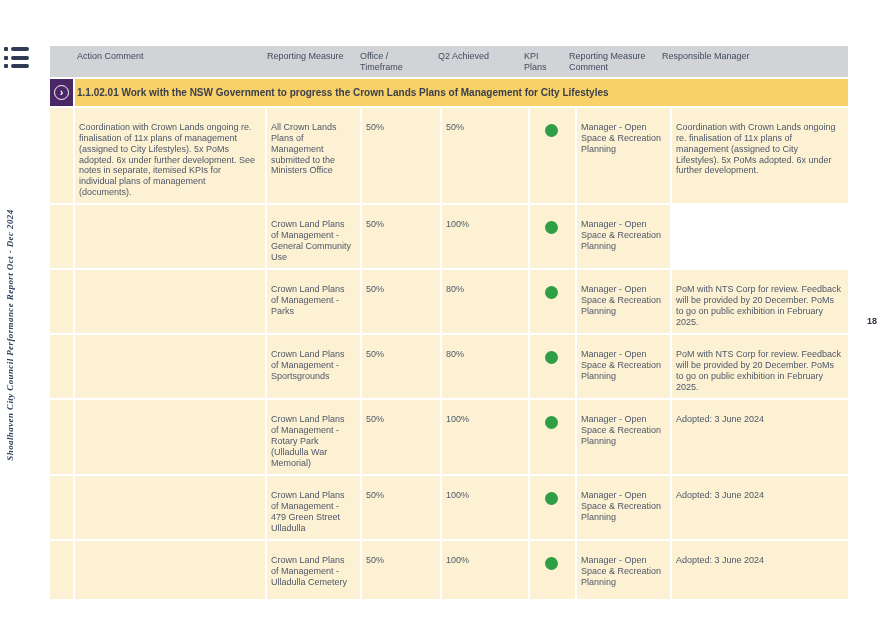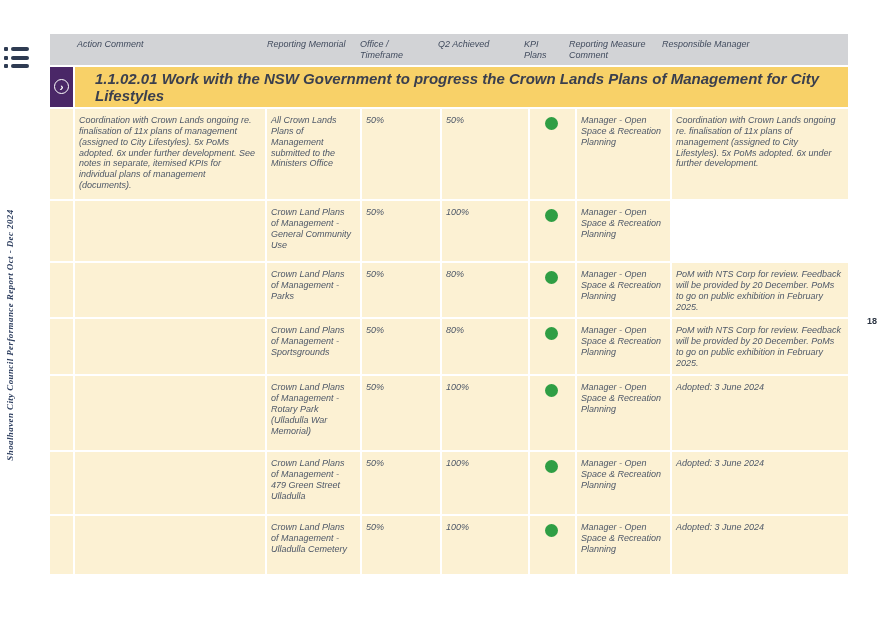--- a/index.html
+++ b/index.html
@@ -16,37 +16,37 @@
   .sidebar-wrap { position:absolute; left:0px; top:160px; width:20px; height:350px;
     display:flex; align-items:center; justify-content:center; }
   .sidebar-text { white-space:nowrap; transform:rotate(-90deg);
     font-family:"Liberation Serif", serif; font-style:italic; font-weight:bold;
     font-size:9px; color:#2d3e5f; letter-spacing:0.4px; }
 
   .page-num { position:absolute; right:12px; top:316px; font-size:9px;
     font-weight:bold; color:#2b3442; }
 
   
-  .report { position:absolute; left:50px; top:34px; width:798px;font-style:italic; }
+  .report { position:absolute; left:50px; top:46px; width:798px; }
   .grid { display:grid; grid-template-columns:23px 190px 93px 78px 86px 45px 93px 1fr; }
 
   .thead { background:#d2d3d6; min-height:30px; }
   .thead .cell { padding:5px 6px 4px 4px; font-size:9px; line-height:1.2;
     color:#414b5e; background:transparent; }
 
   .banner { margin-top:2px; grid-column-gap:2px; min-height:27px; }
   .banner-tab { background:#4a2767; display:flex; align-items:center; justify-content:center; }
   .banner-chevron { width:15px; height:15px; border-radius:50%; border:1.5px solid #ffffff;
     background:#4a2767; color:#ffffff; font-size:11px; line-height:12px; font-weight:bold;
     display:flex; align-items:center; justify-content:center; cursor:pointer; }
   .banner-body { background:#f8d168; display:flex; align-items:center;
-    padding:3px 20px; font-size:15px; font-weight:bold; color:#3a3f4e; grid-column:2 / 9; }
+    padding:3px 2px; font-size:10px; font-weight:bold; color:#3a3f4e; grid-column:2 / 9; }
 
   .t-row { margin-top:2px; grid-column-gap:2px; }
-  .t-row .cell { background:#fcf1d3; padding:6px 6px 5px 4px; font-size:9px;
+  .t-row .cell { background:#fcf1d3; padding:14px 6px 5px 4px; font-size:9px;
     line-height:1.22; color:#4e5868; }
   .t-row .stub { padding:0; }
   .kpi-cell { display:flex; justify-content:center; align-items:flex-start; }
   .kpi-dot { width:13px; height:13px; border-radius:50%; background:#2f9e44; margin-top:2px; }
 </style>
 </head>
 <body>
 
 <div class="toc-icon">
   <div class="toc-line">
@@ -67,21 +67,21 @@
   <div class="sidebar-text">Shoalhaven City Council   Performance Report Oct - Dec 2024</div>
 </div>
 
 <div class="page-num">18</div>
 
 <div class="report">
 
   <div class="grid thead">
     <div class="cell"></div>
     <div class="cell">Action  Comment</div>
-    <div class="cell">Reporting Memorial</div>
+    <div class="cell">Reporting Measure</div>
     <div class="cell">Office / Timeframe</div>
     <div class="cell">Q2 Achieved</div>
     <div class="cell">KPI Plans</div>
     <div class="cell">Reporting Measure Comment</div>
     <div class="cell">Responsible Manager</div>
   </div>
 
   <div class="grid banner">
     <div class="banner-tab">
       <div class="banner-chevron">›</div>

